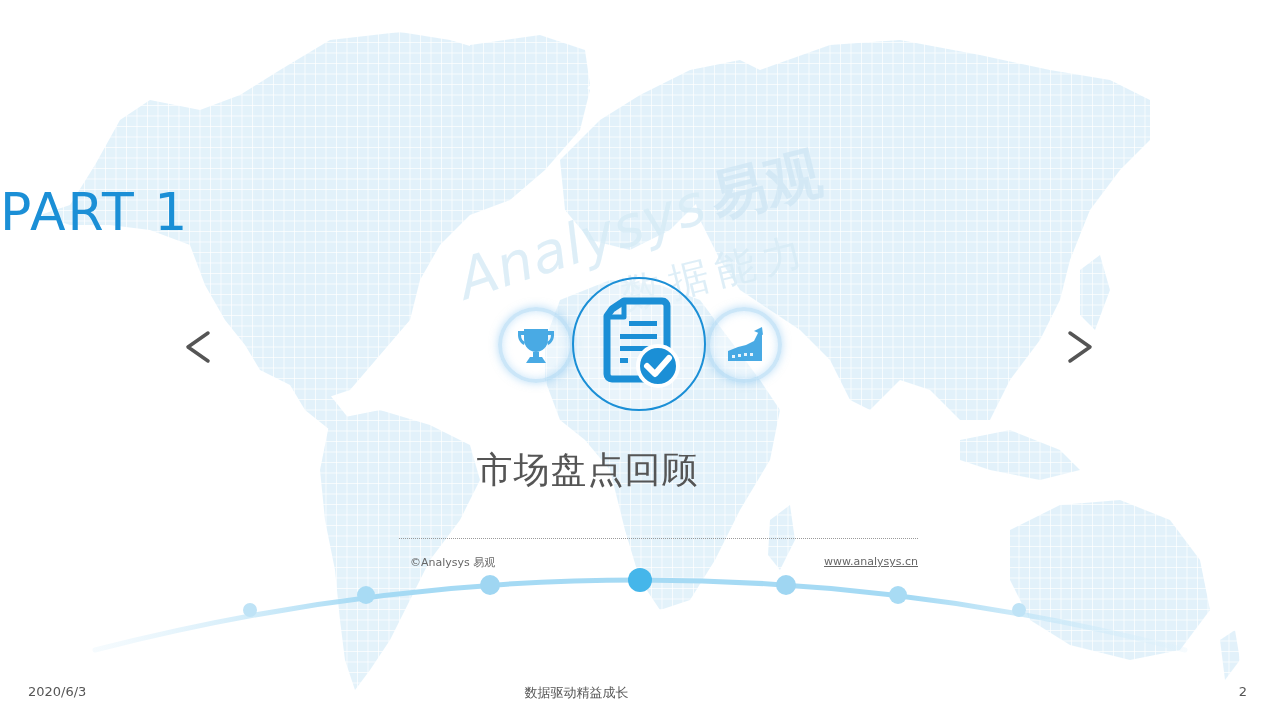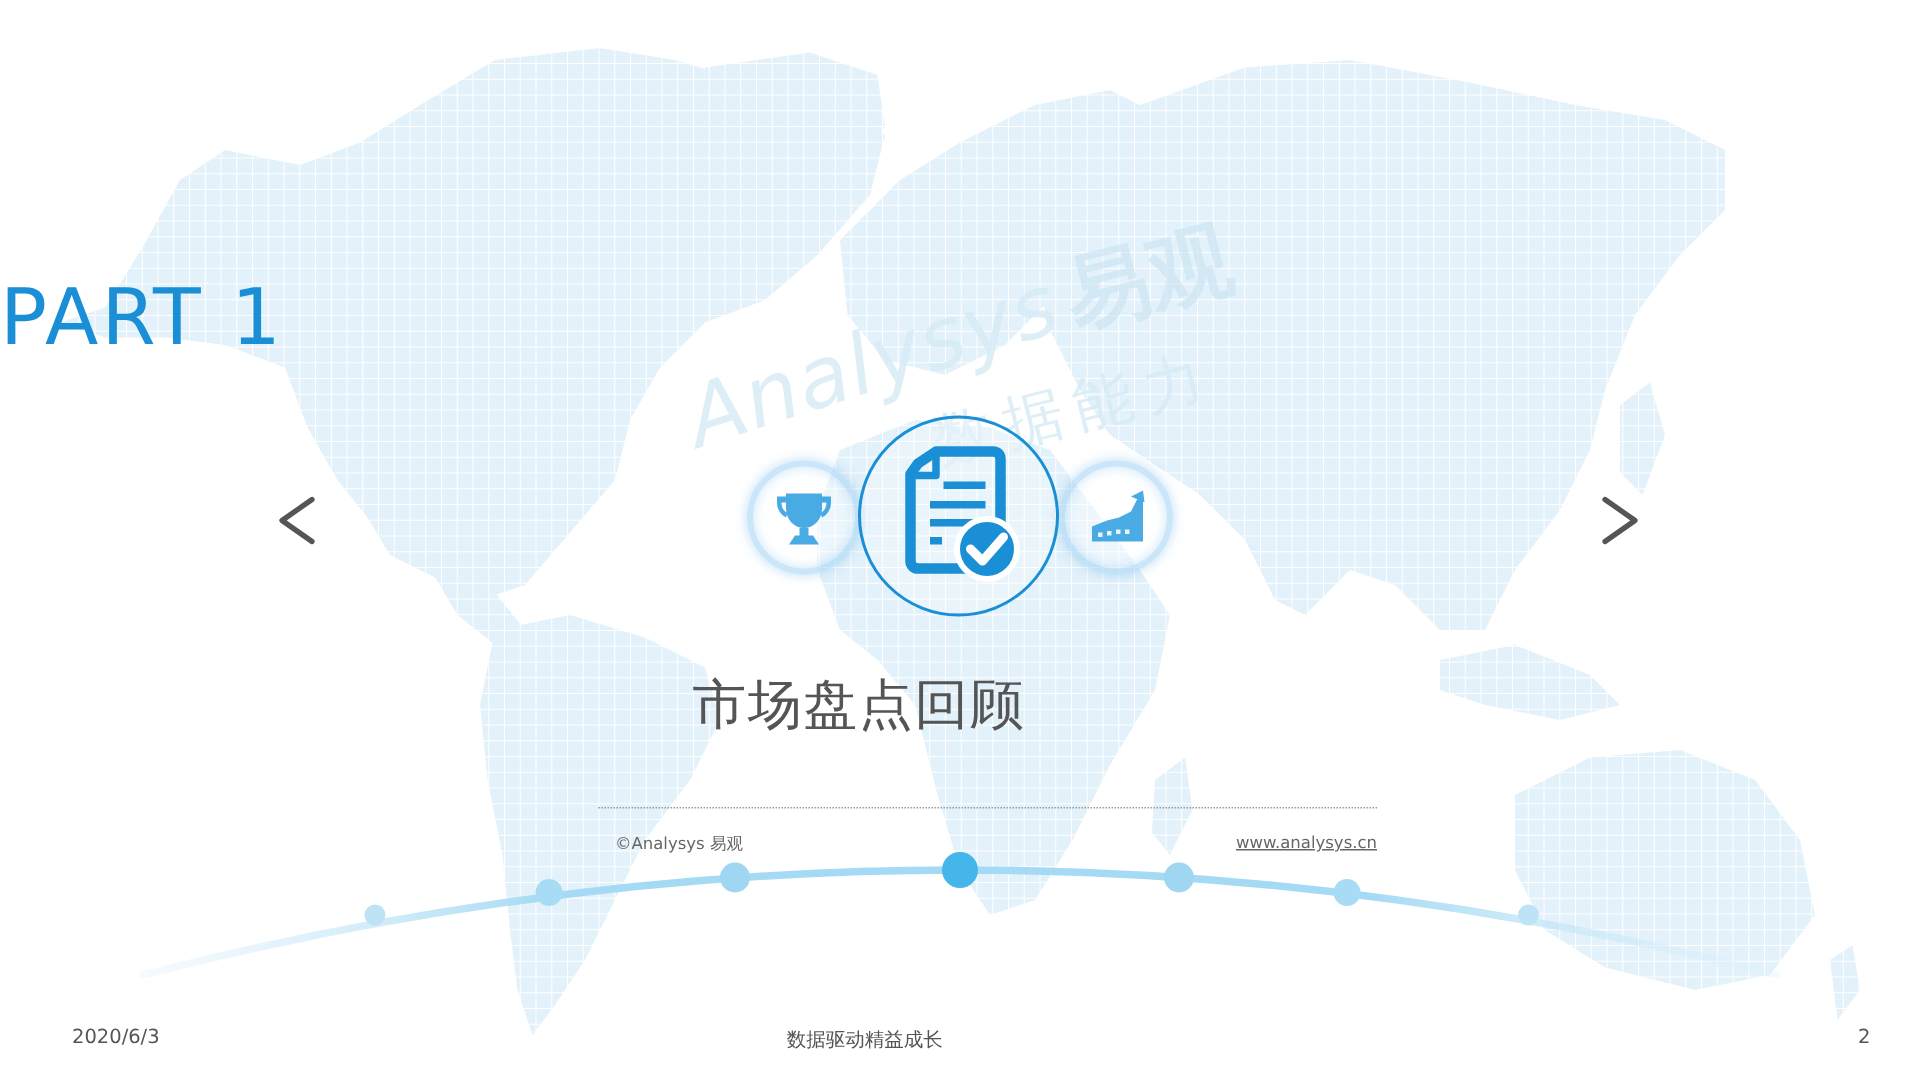--- a/index.html
+++ b/index.html
@@ -11,27 +11,27 @@
   .wm-cn { position:absolute; left:270px; top:-2px; font-size:56px; font-weight:bold; color:#cfe6f4; transform:rotate(-14deg); font-family:"DejaVu Sans",sans-serif; opacity:.75; }
   .wm-cn2 { position:absolute; left:180px; top:95px; font-size:40px; color:#d7ebf6; transform:rotate(-14deg); font-family:"DejaVu Serif",serif; opacity:.8; letter-spacing:8px; }
   .part-title { position:absolute; left:0; width:1279px; top:182px; text-align:left; font-size:52px; color:#1b8fd6; letter-spacing:2px; font-family:"DejaVu Sans",sans-serif; font-weight:normal; }
   .icon-main { position:absolute; left:572px; top:277px; width:134px; height:134px; border:2px solid #1b8fd6; border-radius:50%; box-sizing:border-box; background:rgba(255,255,255,0.25); }
   .icon-side { position:absolute; width:76px; height:76px; border-radius:50%; box-sizing:border-box; border:4px solid rgba(140,200,240,0.45); box-shadow:0 0 8px rgba(120,190,240,0.5), inset 0 0 8px rgba(120,190,240,0.4); background:rgba(255,255,255,0.35); }
   .icon-left { left:498px; top:307px; }
   .icon-right { left:706px; top:307px; }
   .nav-arrow { position:absolute; top:325px; width:40px; height:44px; cursor:pointer; }
   .nav-prev { left:178px; }
   .nav-next { left:1060px; }
-  .subtitle { position:absolute; left:0; width:1145px; top:446px; text-align:center; font-size:36px; color:#555555; font-family:"DejaVu Sans",sans-serif; letter-spacing:1px; }
+  .subtitle { position:absolute; left:15px; width:1145px; top:446px; text-align:center; font-size:36px; color:#555555; font-family:"DejaVu Sans",sans-serif; letter-spacing:1px; }
   .divider { position:absolute; left:399px; top:538px; width:519px; height:0; border-top:1px dotted #9a9a9a; }
   .copyright { position:absolute; left:410px; top:555px; font-size:11px; color:#666; font-family:"DejaVu Sans",sans-serif; }
   .website { position:absolute; right:361px; top:555px; font-size:11px; color:#666; font-family:"DejaVu Sans",sans-serif;text-decoration:underline; }
   .arc { position:absolute; left:0; top:540px; width:1279px; height:140px; }
   .footer { position:absolute; top:684px; font-size:13px; color:#555; font-family:"DejaVu Sans",sans-serif; }
-  .footer-date { left:28px;margin-left:20px; }
+  .footer-date { left:28px; }
   .footer-center { left:0; width:1153px; text-align:center; }
   .footer-page { right:32px; }
 </style>
 </head>
 <body>
 
 <div class="slide">
 
   <svg class="map" viewBox="0 0 1279 719" xmlns="http://www.w3.org/2000/svg">
     <defs>

